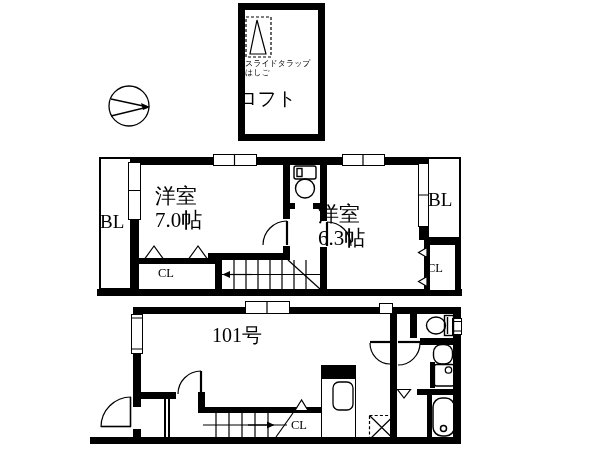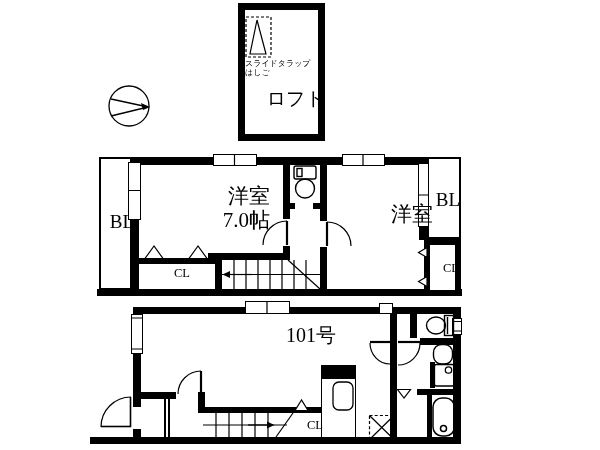--- a/index.html
+++ b/index.html
@@ -2,21 +2,21 @@
 <html><head>
 <meta charset="utf-8">
 <style>
   html,body{margin:0;padding:0;background:#fff;}
   #plan{position:relative;width:600px;height:450px;background:#ffffff;overflow:hidden;
         font-family:Liberation Serif, serif;color:#000;}
   .w{position:absolute;background:#000;}
   .box{position:absolute;box-sizing:border-box;background:#fff;}
   .win{position:absolute;box-sizing:border-box;background:#fff;border:1.5px solid #000;}
   .thin{position:absolute;background:#000;}
-  .lbl{position:absolute;text-align:right;white-space:nowrap;}
+  .lbl{position:absolute;text-align:left;white-space:nowrap;}
   .lbl span{display:block;}
   svg{position:absolute;left:0;top:0;}
 </style>
 </head>
 <body>
 
 <div id="plan">
 
   <div class="box" style="left:238px;top:3px;width:87px;height:138px;border:7px solid #000;"></div>
 
@@ -187,20 +187,21 @@
   <div class="lbl" style="left:238px;top:88px;width:87px;font-size:19px;line-height:21px;">
     <span>ロフト</span>
   </div>
 
   <div class="lbl" style="left:155px;top:184px;width:115px;font-size:21px;line-height:24px;">
     <span>洋室</span>
     <span>7.0帖</span>
   </div>
   <div class="lbl" style="left:318px;top:202px;width:115px;font-size:21px;line-height:24px;">
     <span>洋室</span>
+    <span>6.3帖</span>
   </div>
 
   <div class="lbl" style="left:100px;top:211px;width:34px;font-size:19px;">BL</div>
   <div class="lbl" style="left:428px;top:189px;width:32px;font-size:19px;">BL</div>
   <div class="lbl" style="left:158px;top:266px;width:32px;font-size:12.5px;">CL</div>
   <div class="lbl" style="left:427px;top:261px;width:32px;font-size:12.5px;">CL</div>
 
   <div class="lbl" style="left:212px;top:324px;width:124px;font-size:20px;line-height:22.5px;">
     <span>101号</span>
   </div>

